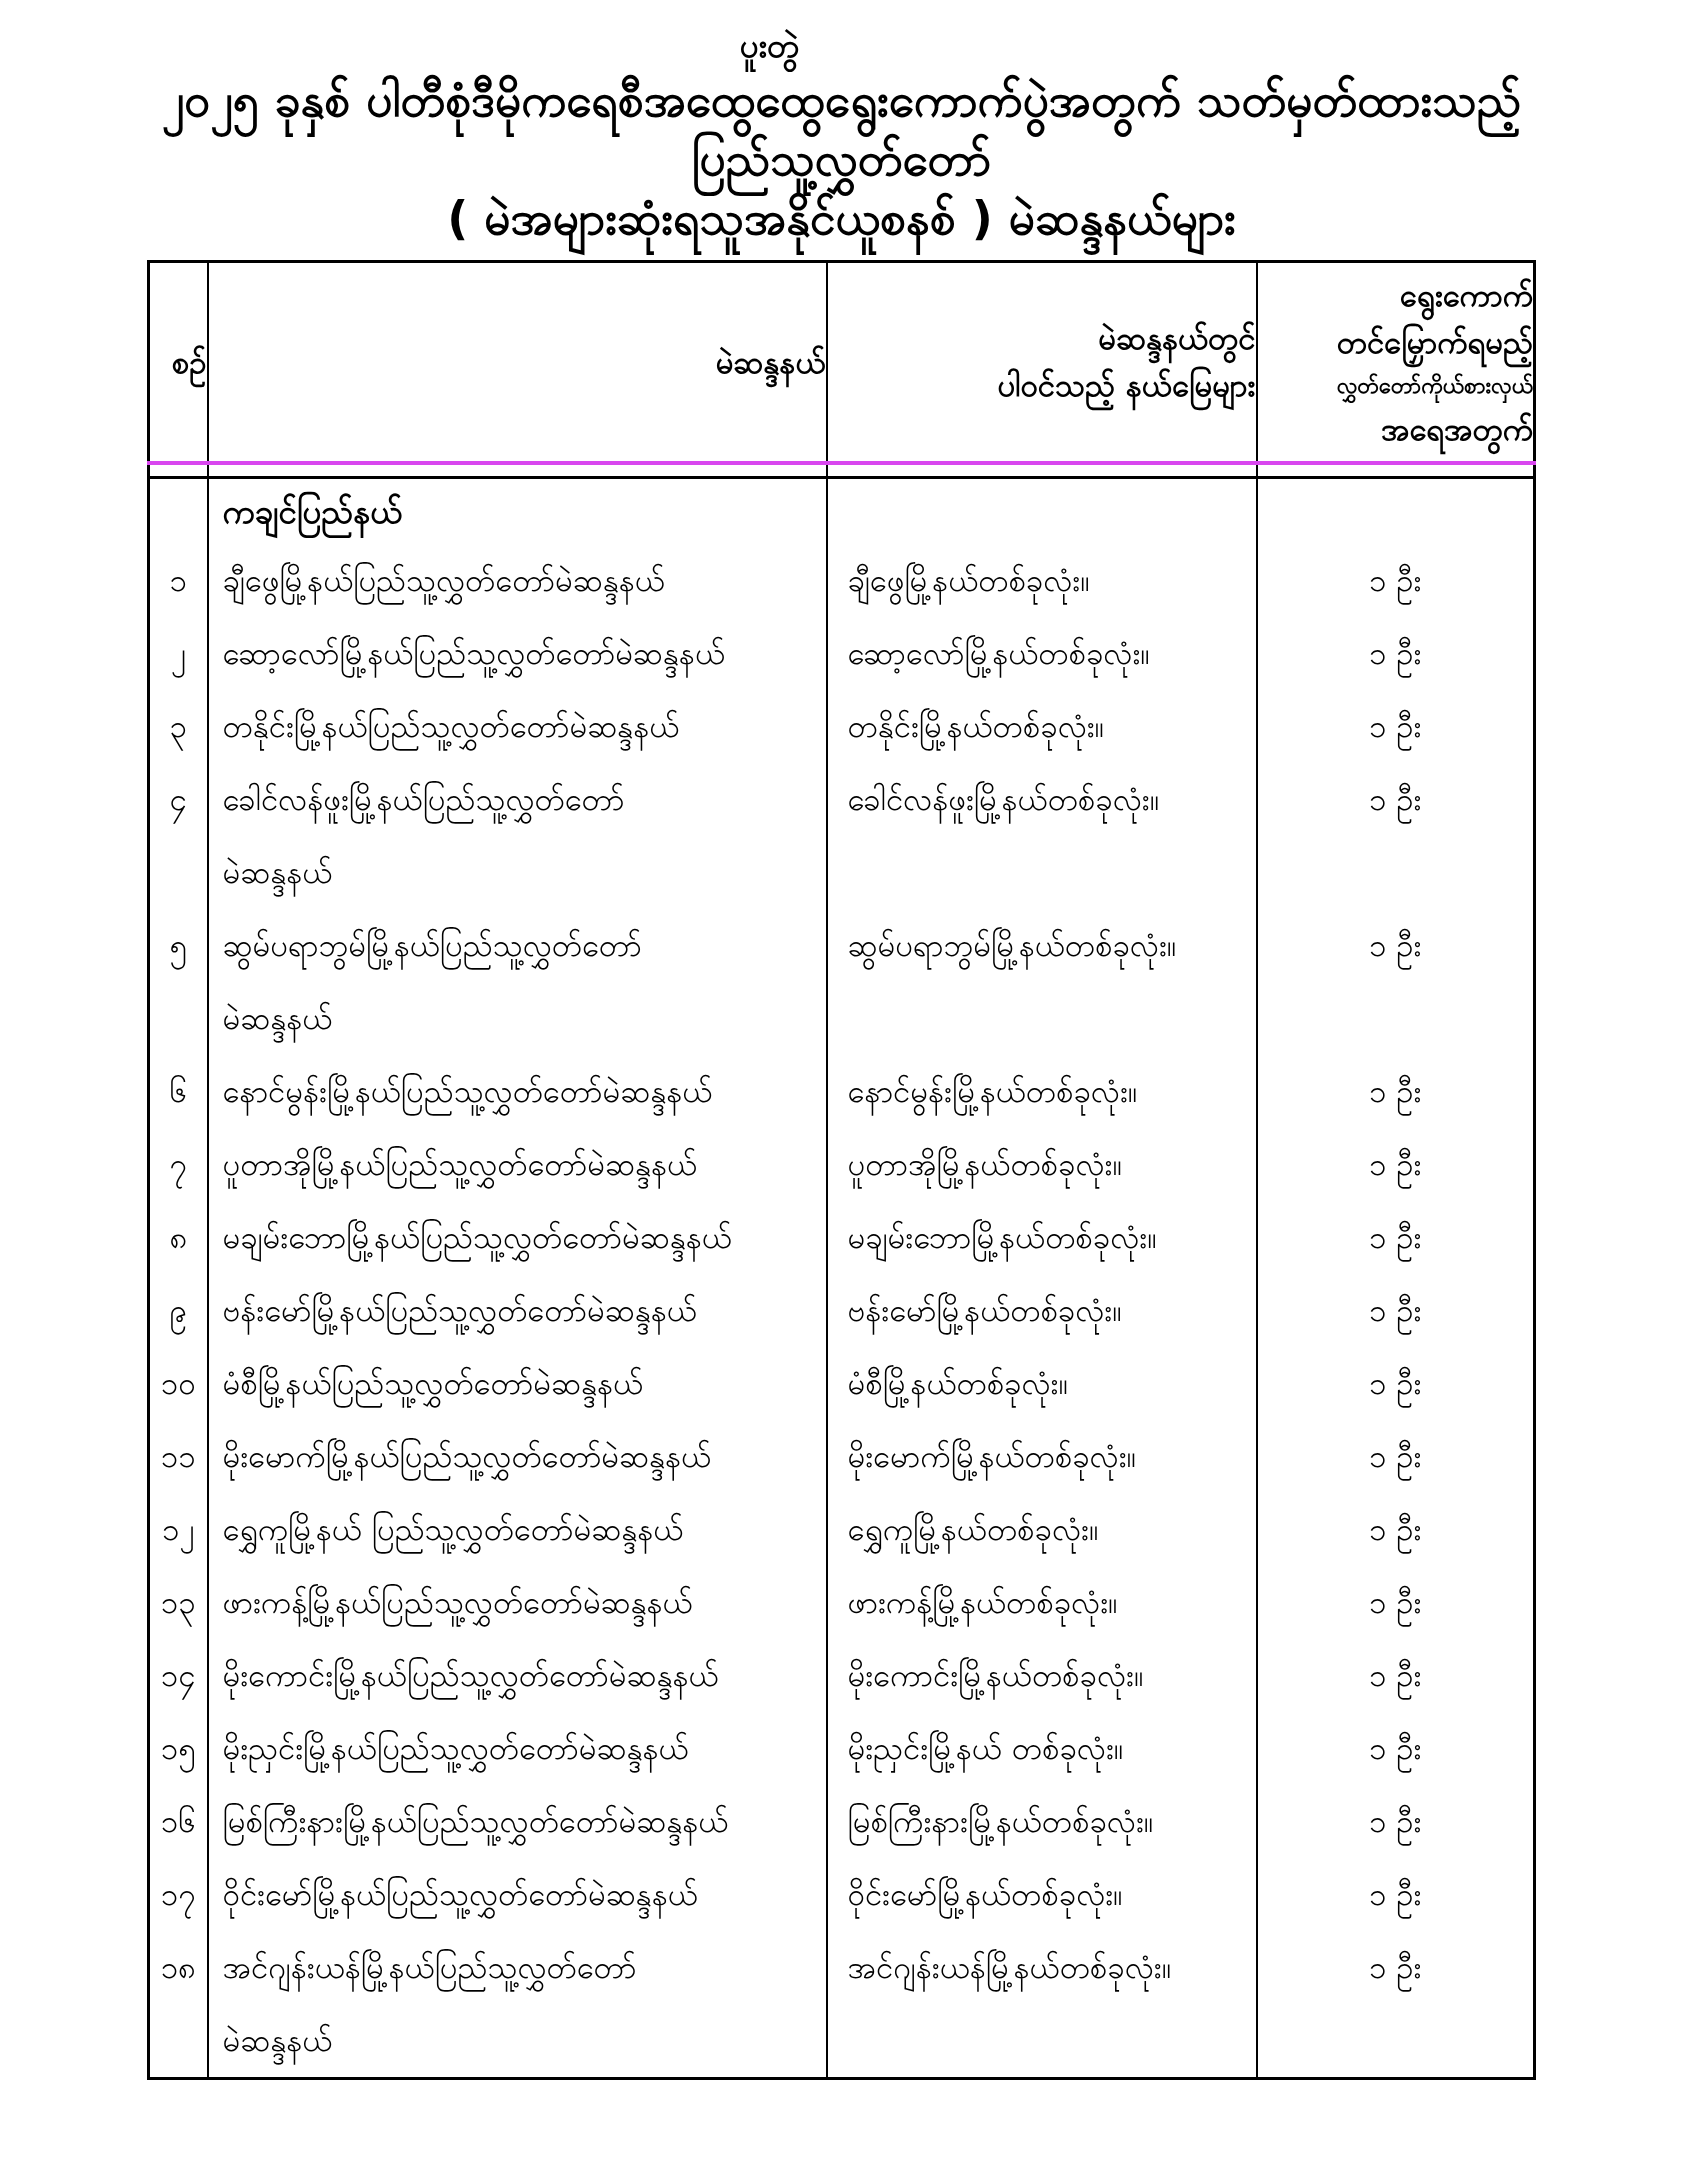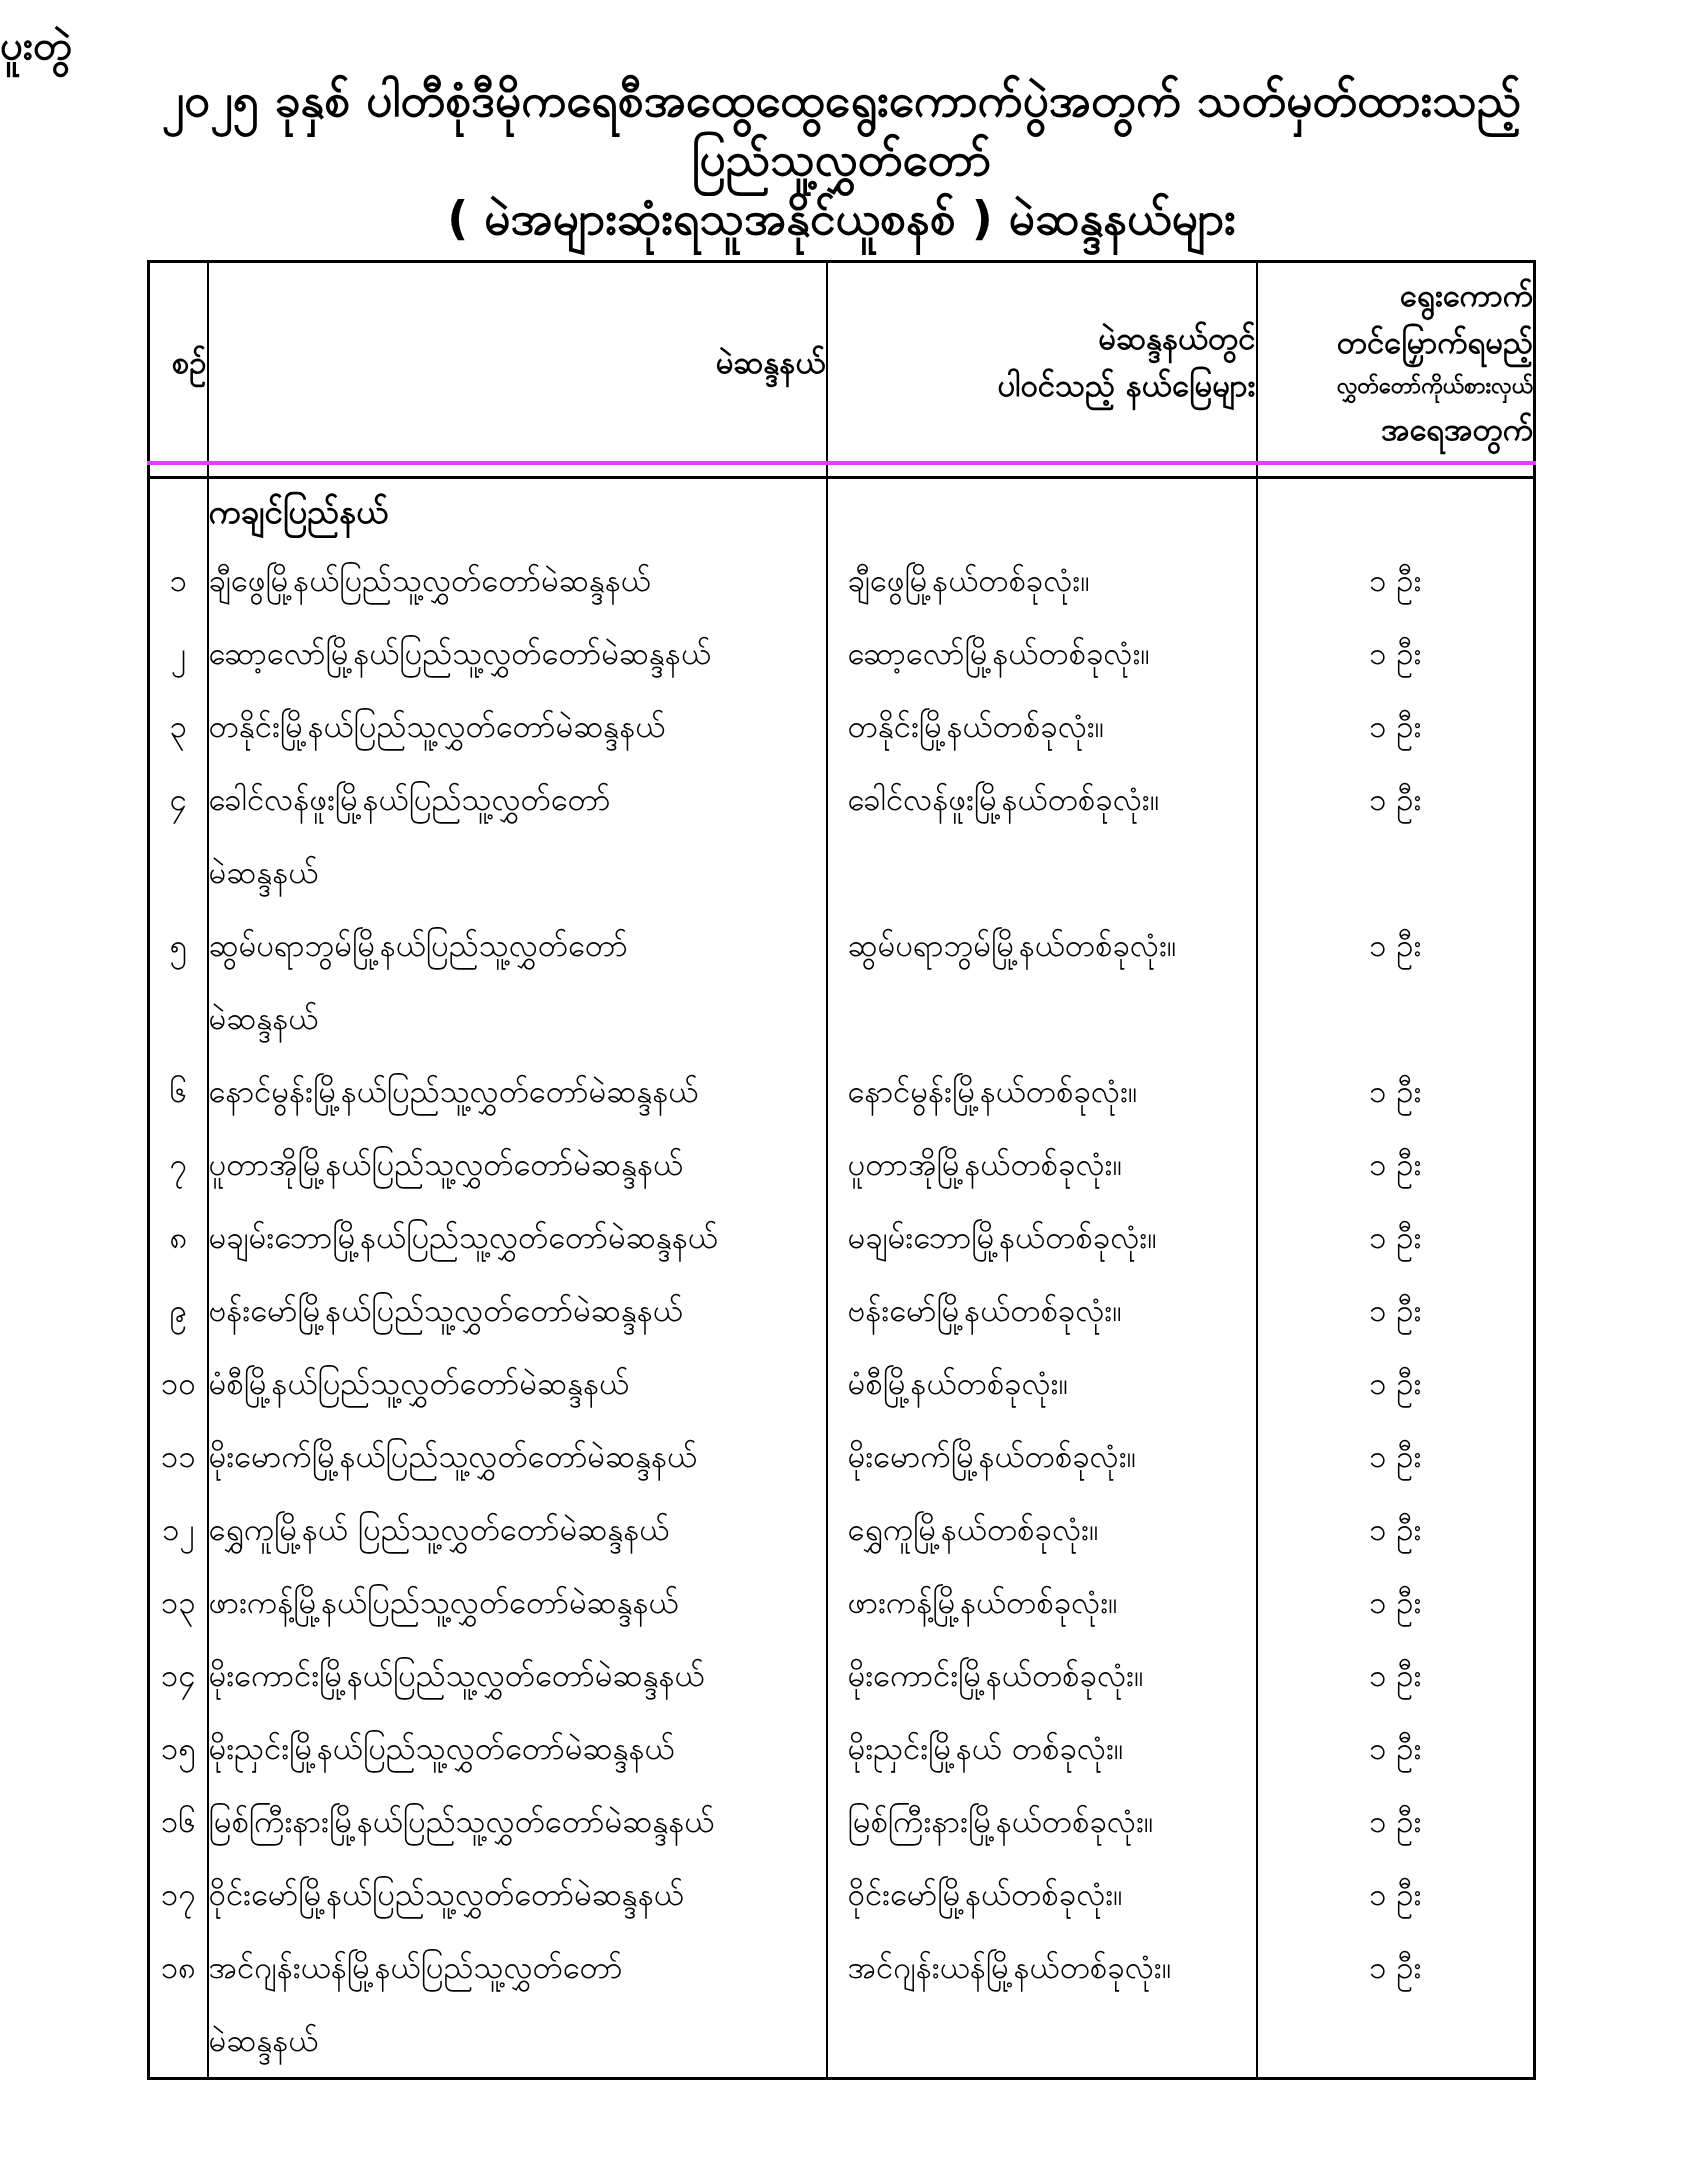--- a/index.html
+++ b/index.html
@@ -8,23 +8,23 @@
     background: #ffffff;
   }
   body {
     width: 1683px;
     height: 2178px;
     position: relative;
     font-family: "DejaVu Sans", sans-serif;
     color: #000000;
   }
   .corner-note {
-    text-align: left;
+    text-align: center;
     padding: 20px 144px 0 0;
-    font-size: 40px;
+    font-size: 33px;
     font-weight: 700;
     line-height: 51px;
   }
   .doc-title {
     text-align: center;
     font-size: 46px;
     font-weight: 700;
     line-height: 59px;
     white-space: pre-wrap;
   }
@@ -71,21 +71,21 @@
     font-weight: 400;
     line-height: 73px;
   }
   tr.section-row td {
     height: 63px;
     line-height: 65px;
     font-size: 33px;
     font-weight: 700;
   }
   td.c-no   { text-align: center; }
-  td.c-con  { }
+  td.c-con  { padding-left: 14px; }
   td.c-area { padding-left: 20px; }
   td.c-rep  { text-align: center; margin-left: 12px; }
   .con-line { line-height: 73px; }
 </style>
 </head>
 <body>
 
 <div class="page">
 
   <div class="corner-note">ပူးတွဲ</div>

